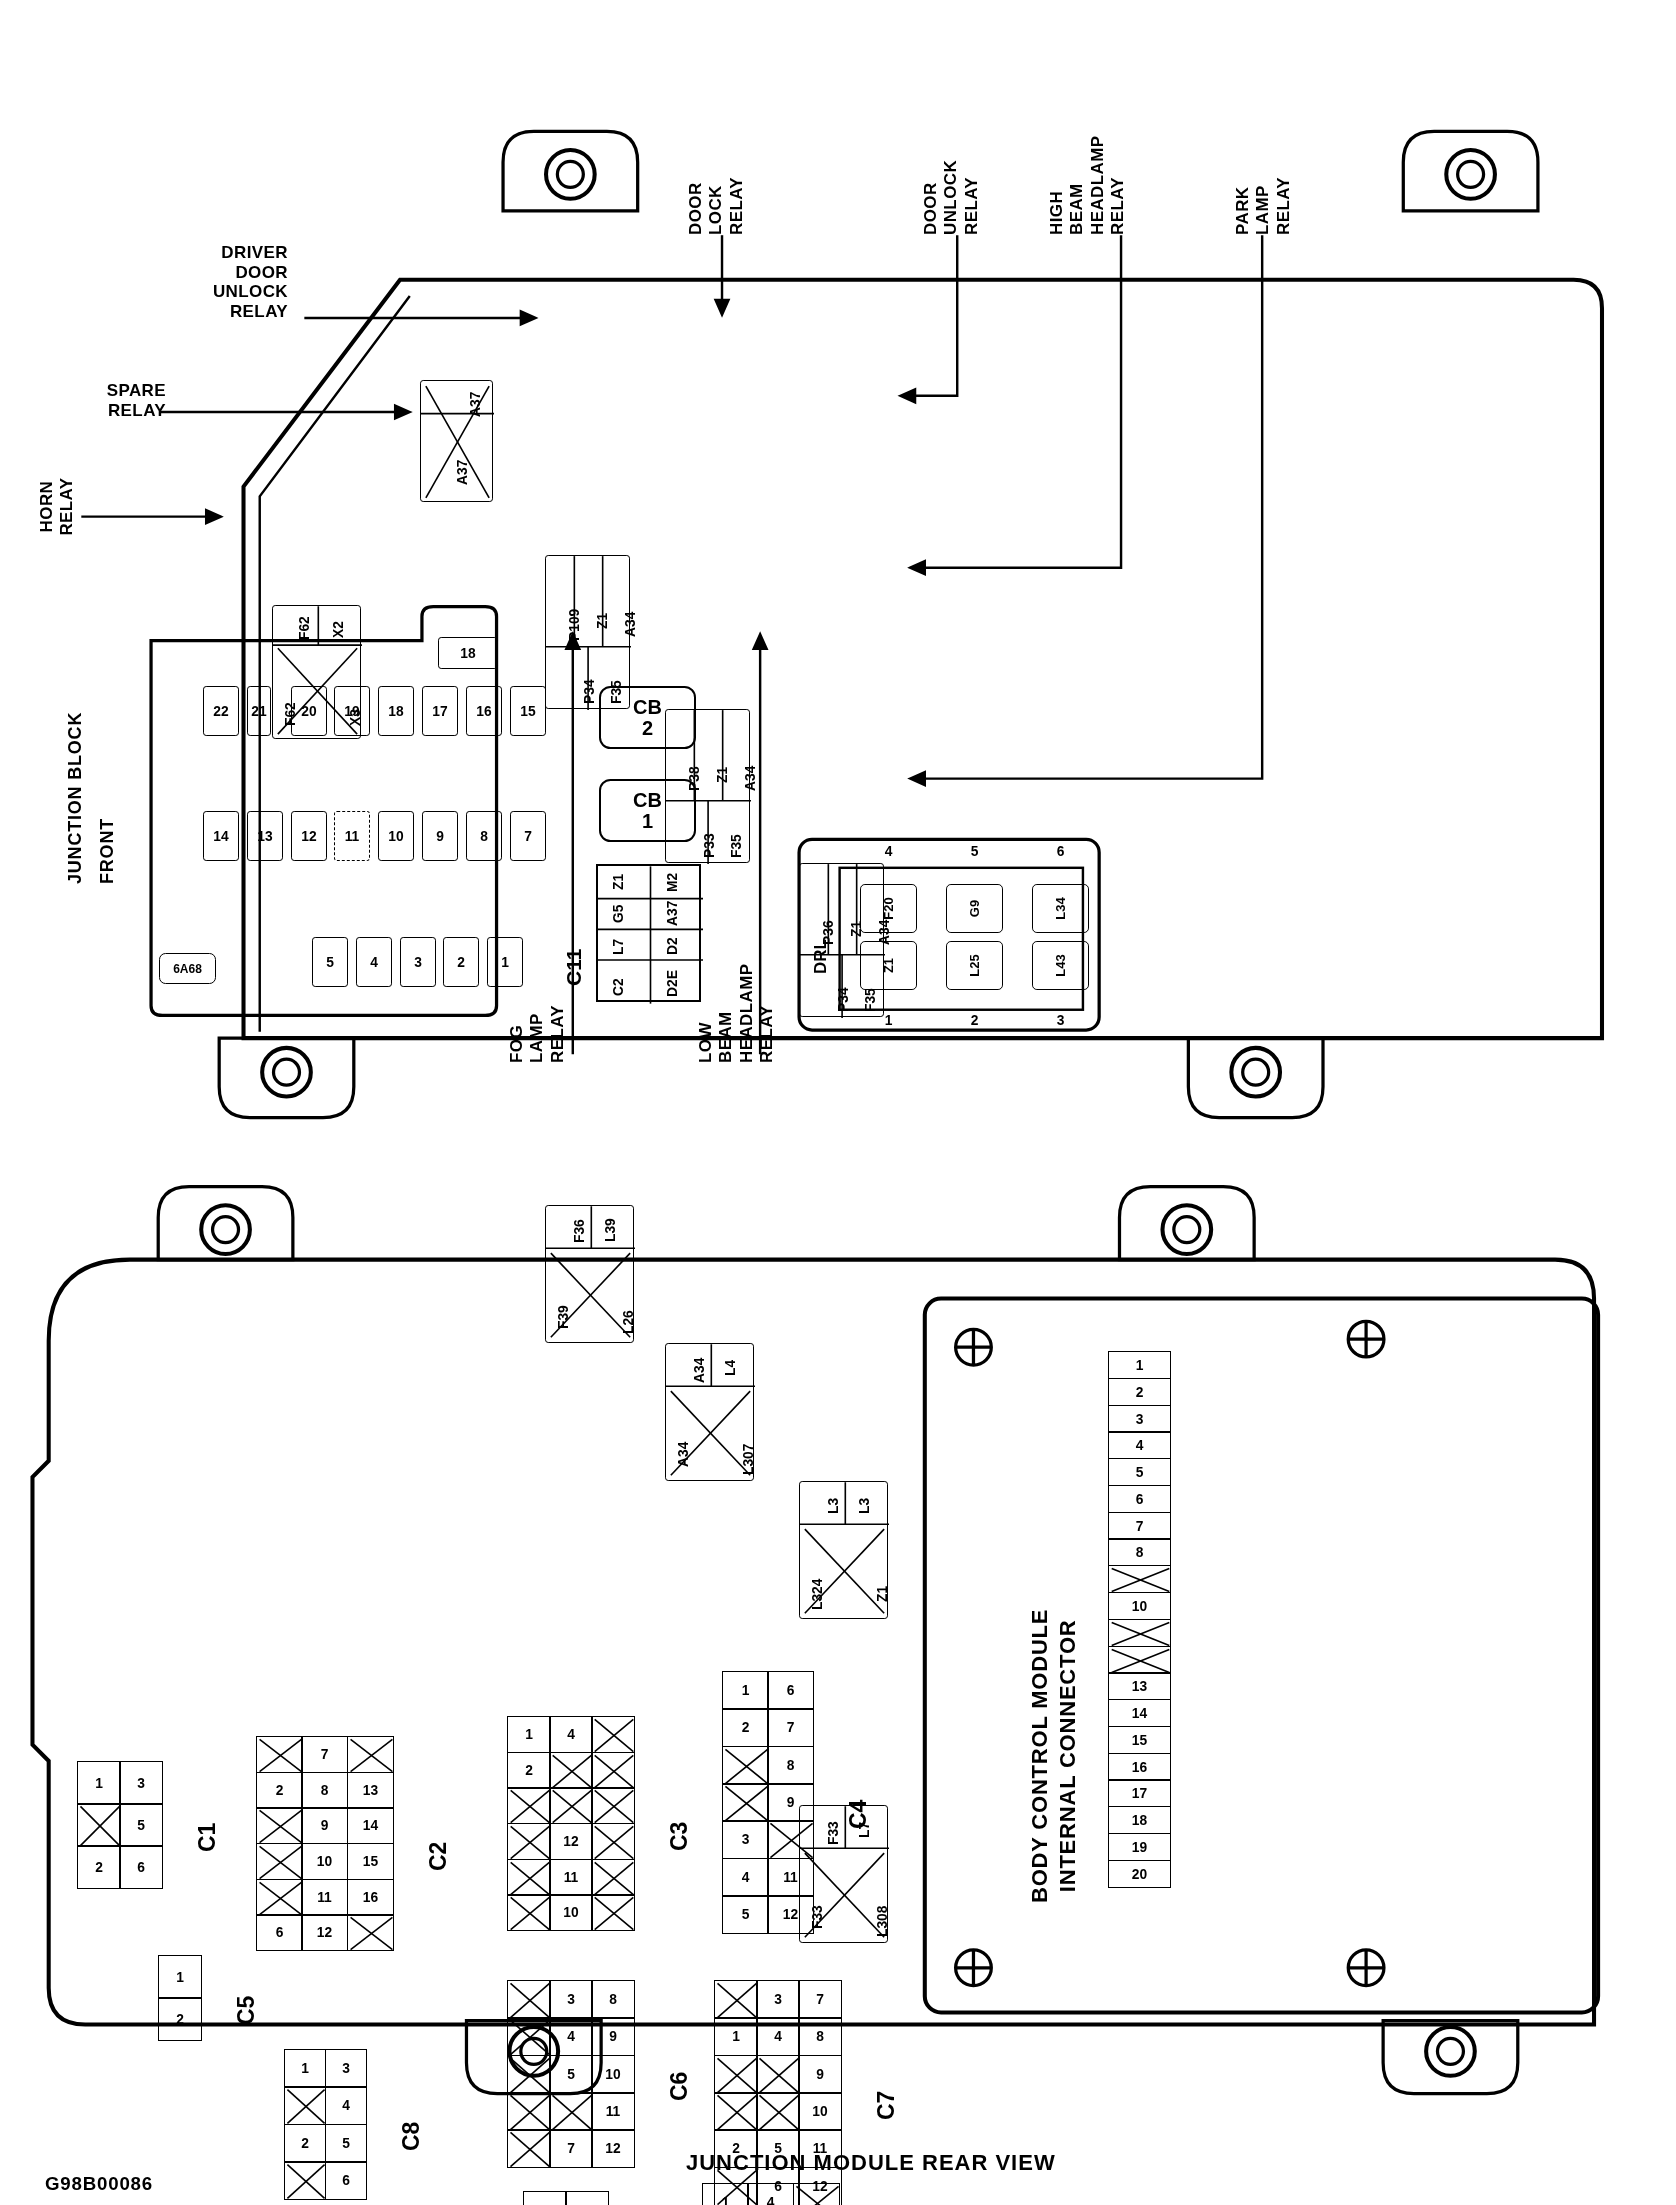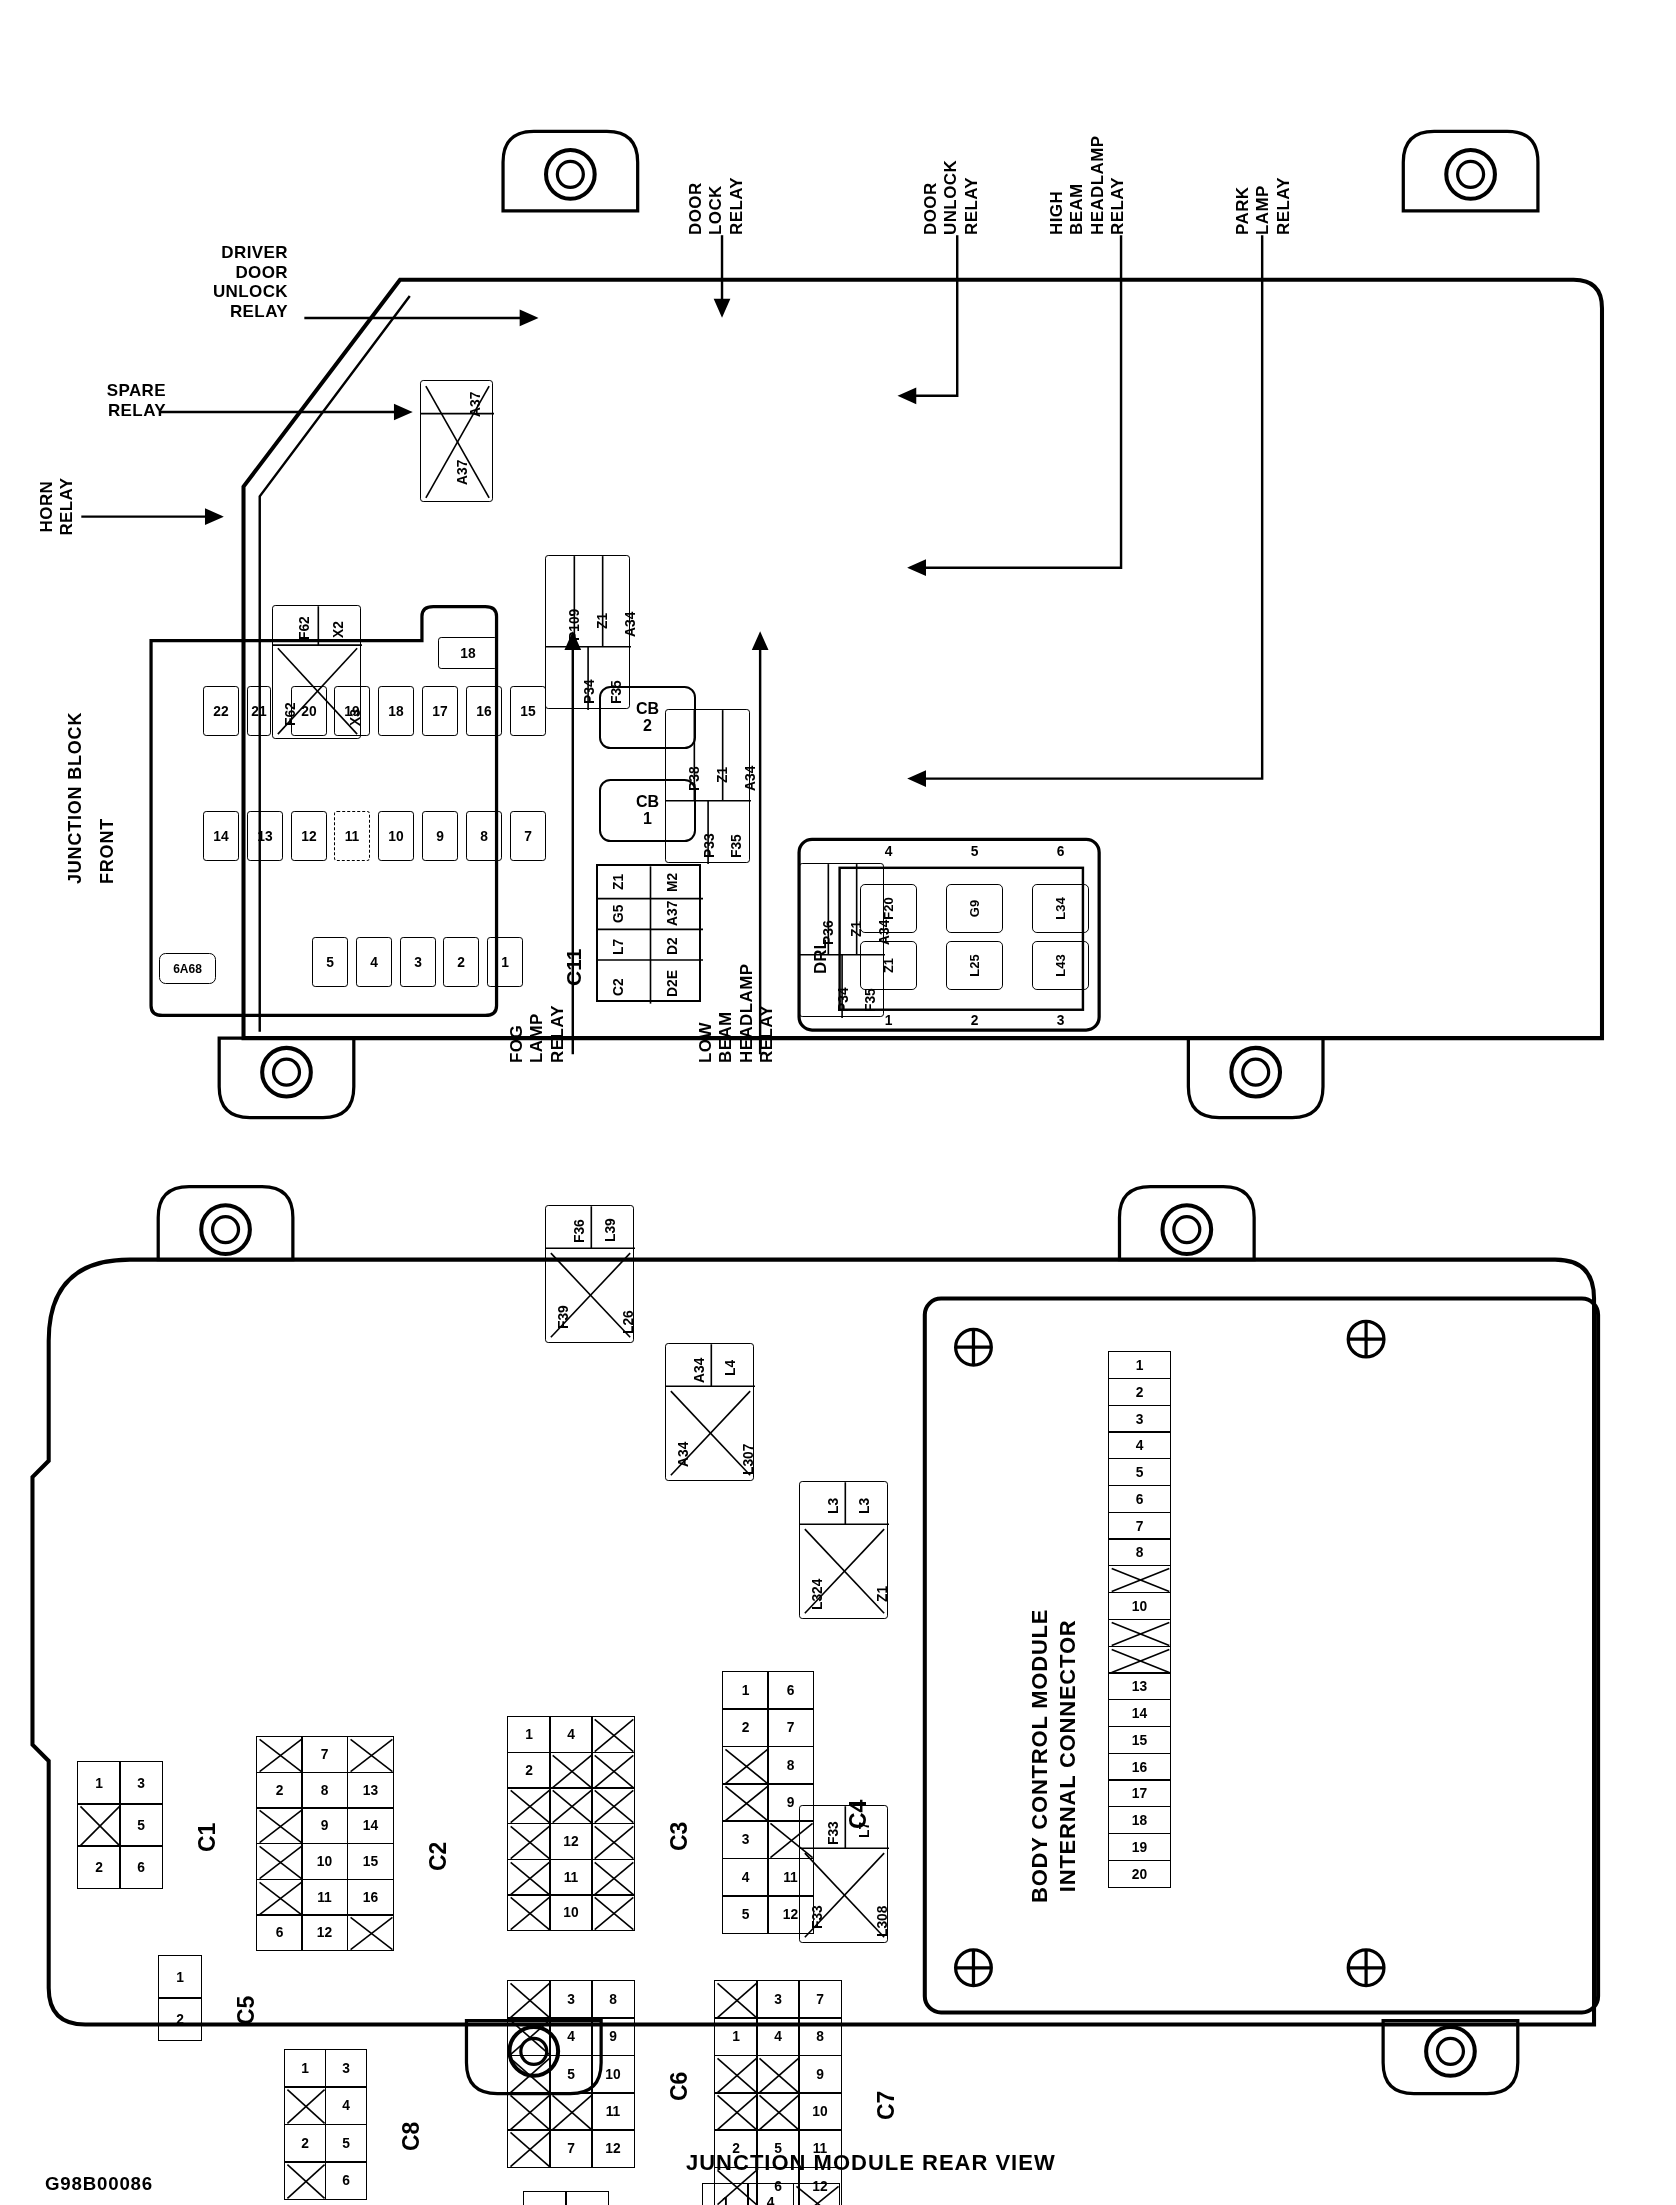--- a/index.html
+++ b/index.html
@@ -9,21 +9,21 @@
   .lbl{font-weight:bold;letter-spacing:0.4px;line-height:1.15;}
   .rot90{transform-origin:left top;transform:rotate(-90deg);white-space:nowrap;}
   .rot90c{transform-origin:center center;transform:rotate(-90deg);white-space:nowrap;}
   .box{border:2.4px solid #000;box-sizing:border-box;}
   .cell{border:1.6px solid #000;box-sizing:border-box;display:flex;align-items:center;justify-content:center;font-size:13.8px;font-weight:bold;}
   svg{position:absolute;left:0;top:0;overflow:visible;}
   .fuse{border:1.6px solid #000;border-radius:3.2px;box-sizing:border-box;display:flex;align-items:center;justify-content:center;}
   .fuse span{font-size:13.8px;font-weight:bold;transform:rotate(-90deg);}
   .relaybox{border:1.6px solid #000;border-radius:3.2px;box-sizing:border-box;position:relative;}
   .cb{border:2.4px solid #000;border-radius:11.4px;box-sizing:border-box;display:flex;flex-direction:column;align-items:center;justify-content:center;}
-  .cb b{font-size:16px;line-height:1.05;}
+  .cb b{font-size:20px;line-height:1.05;}
   .num{font-size:13.8px;font-weight:bold;}
 </style>
 </head>
 <body>
 
 <div class="stage">
 
   <svg width="1676" height="1176" viewBox="0 0 2066 1450">
 
     <path d="M620,200 q0,-38 38,-38 h90 q38,0 38,38 v60 h-166 z" fill="none" stroke="#000" stroke-width="4"></path>

